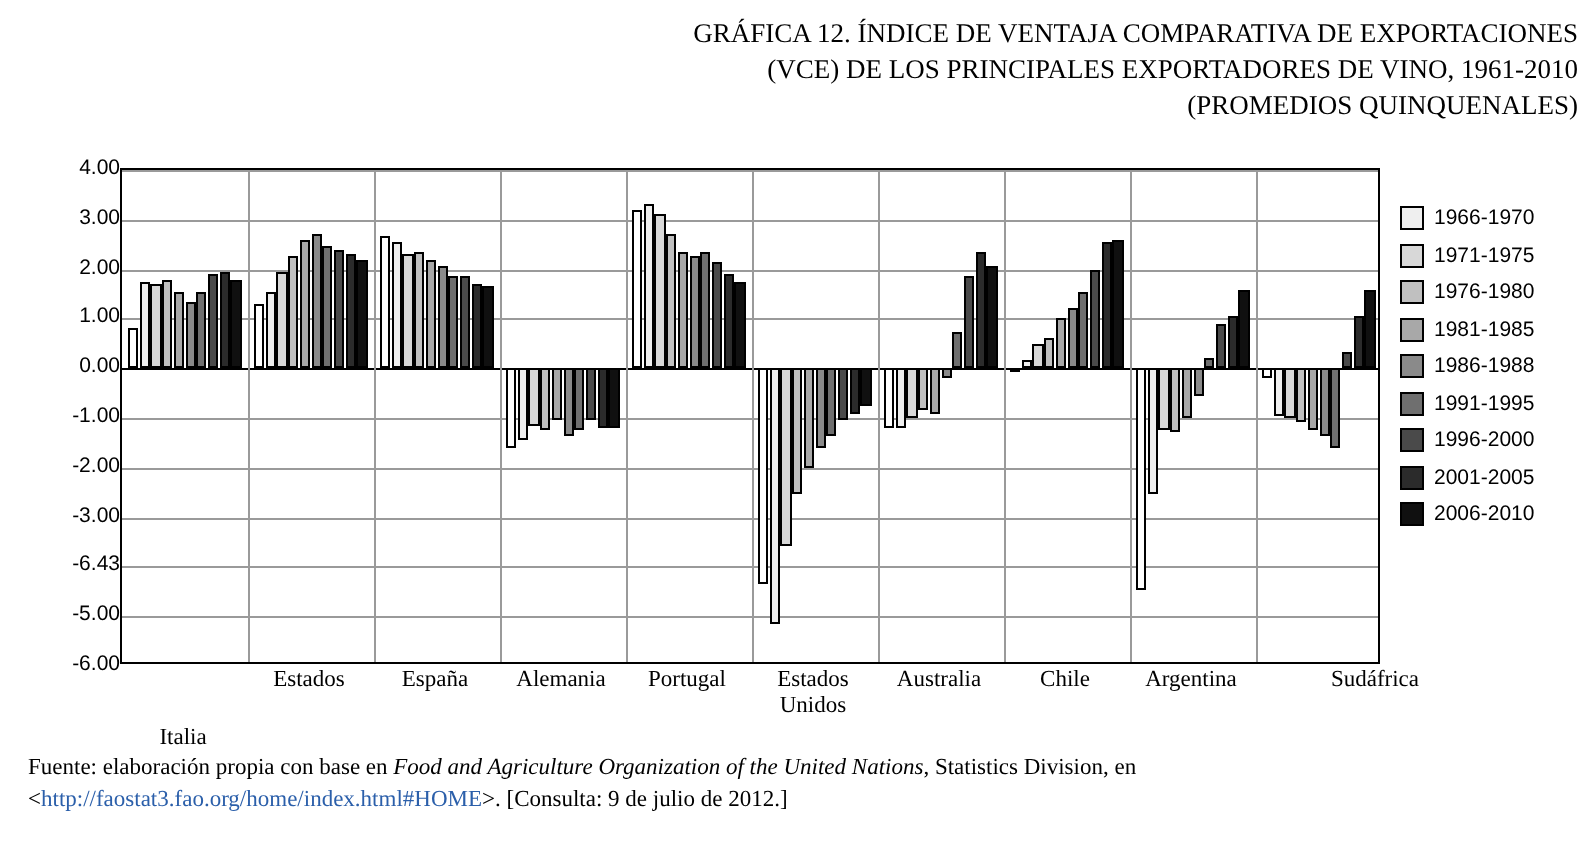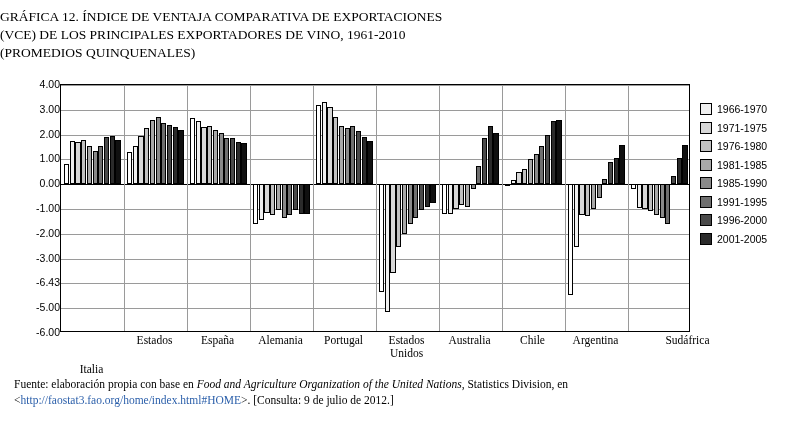--- a/index.html
+++ b/index.html
@@ -19,21 +19,21 @@
     position: relative;
     width: 789px;
     height: 432px;
   }
   
   .title-block {
     position: absolute;
     top: 8px;
     left: 0;
     width: 789px;
-    text-align: left;
+    text-align: right;
     font-size: 13.5px;
     line-height: 18px;
     font-family: "Liberation Serif", serif;
   }
   .title-line { display: block; white-space: nowrap; }
 
   
   #chart-wrap {
     position: absolute;
     left: 14px;
@@ -338,33 +338,37 @@
       <div class="legend-row">
         <span class="legend-swatch" style="background: rgb(192, 192, 192);"></span>
         <span class="legend-label">1976-1980</span>
       </div>
       <div class="legend-row">
         <span class="legend-swatch" style="background: rgb(168, 168, 168);"></span>
         <span class="legend-label">1981-1985</span>
       </div>
       <div class="legend-row">
         <span class="legend-swatch" style="background: rgb(138, 138, 138);"></span>
-        <span class="legend-label">1985-1990</span>
+        <span class="legend-label">1986-1988</span>
       </div>
       <div class="legend-row">
         <span class="legend-swatch" style="background: rgb(111, 111, 111);"></span>
         <span class="legend-label">1991-1995</span>
       </div>
       <div class="legend-row">
         <span class="legend-swatch" style="background: rgb(74, 74, 74);"></span>
         <span class="legend-label">1996-2000</span>
       </div>
       <div class="legend-row">
         <span class="legend-swatch" style="background: rgb(43, 43, 43);"></span>
         <span class="legend-label">2001-2005</span>
+      </div>
+      <div class="legend-row">
+        <span class="legend-swatch" style="background: rgb(16, 16, 16);"></span>
+        <span class="legend-label">2006-2010</span>
       </div>
     </div>
 
   <div id="footnote">
     <span>Fuente: elaboración propia con base en </span><span class="ital">Food and Agriculture Organization of the United Nations</span><span>, Statistics Division, en &lt;</span><span class="url">http://faostat3.fao.org/home/index.html#HOME</span><span>&gt;. [Consulta: 9 de julio de 2012.]</span>
   </div>
 
 </div>
 
 </body></html>

